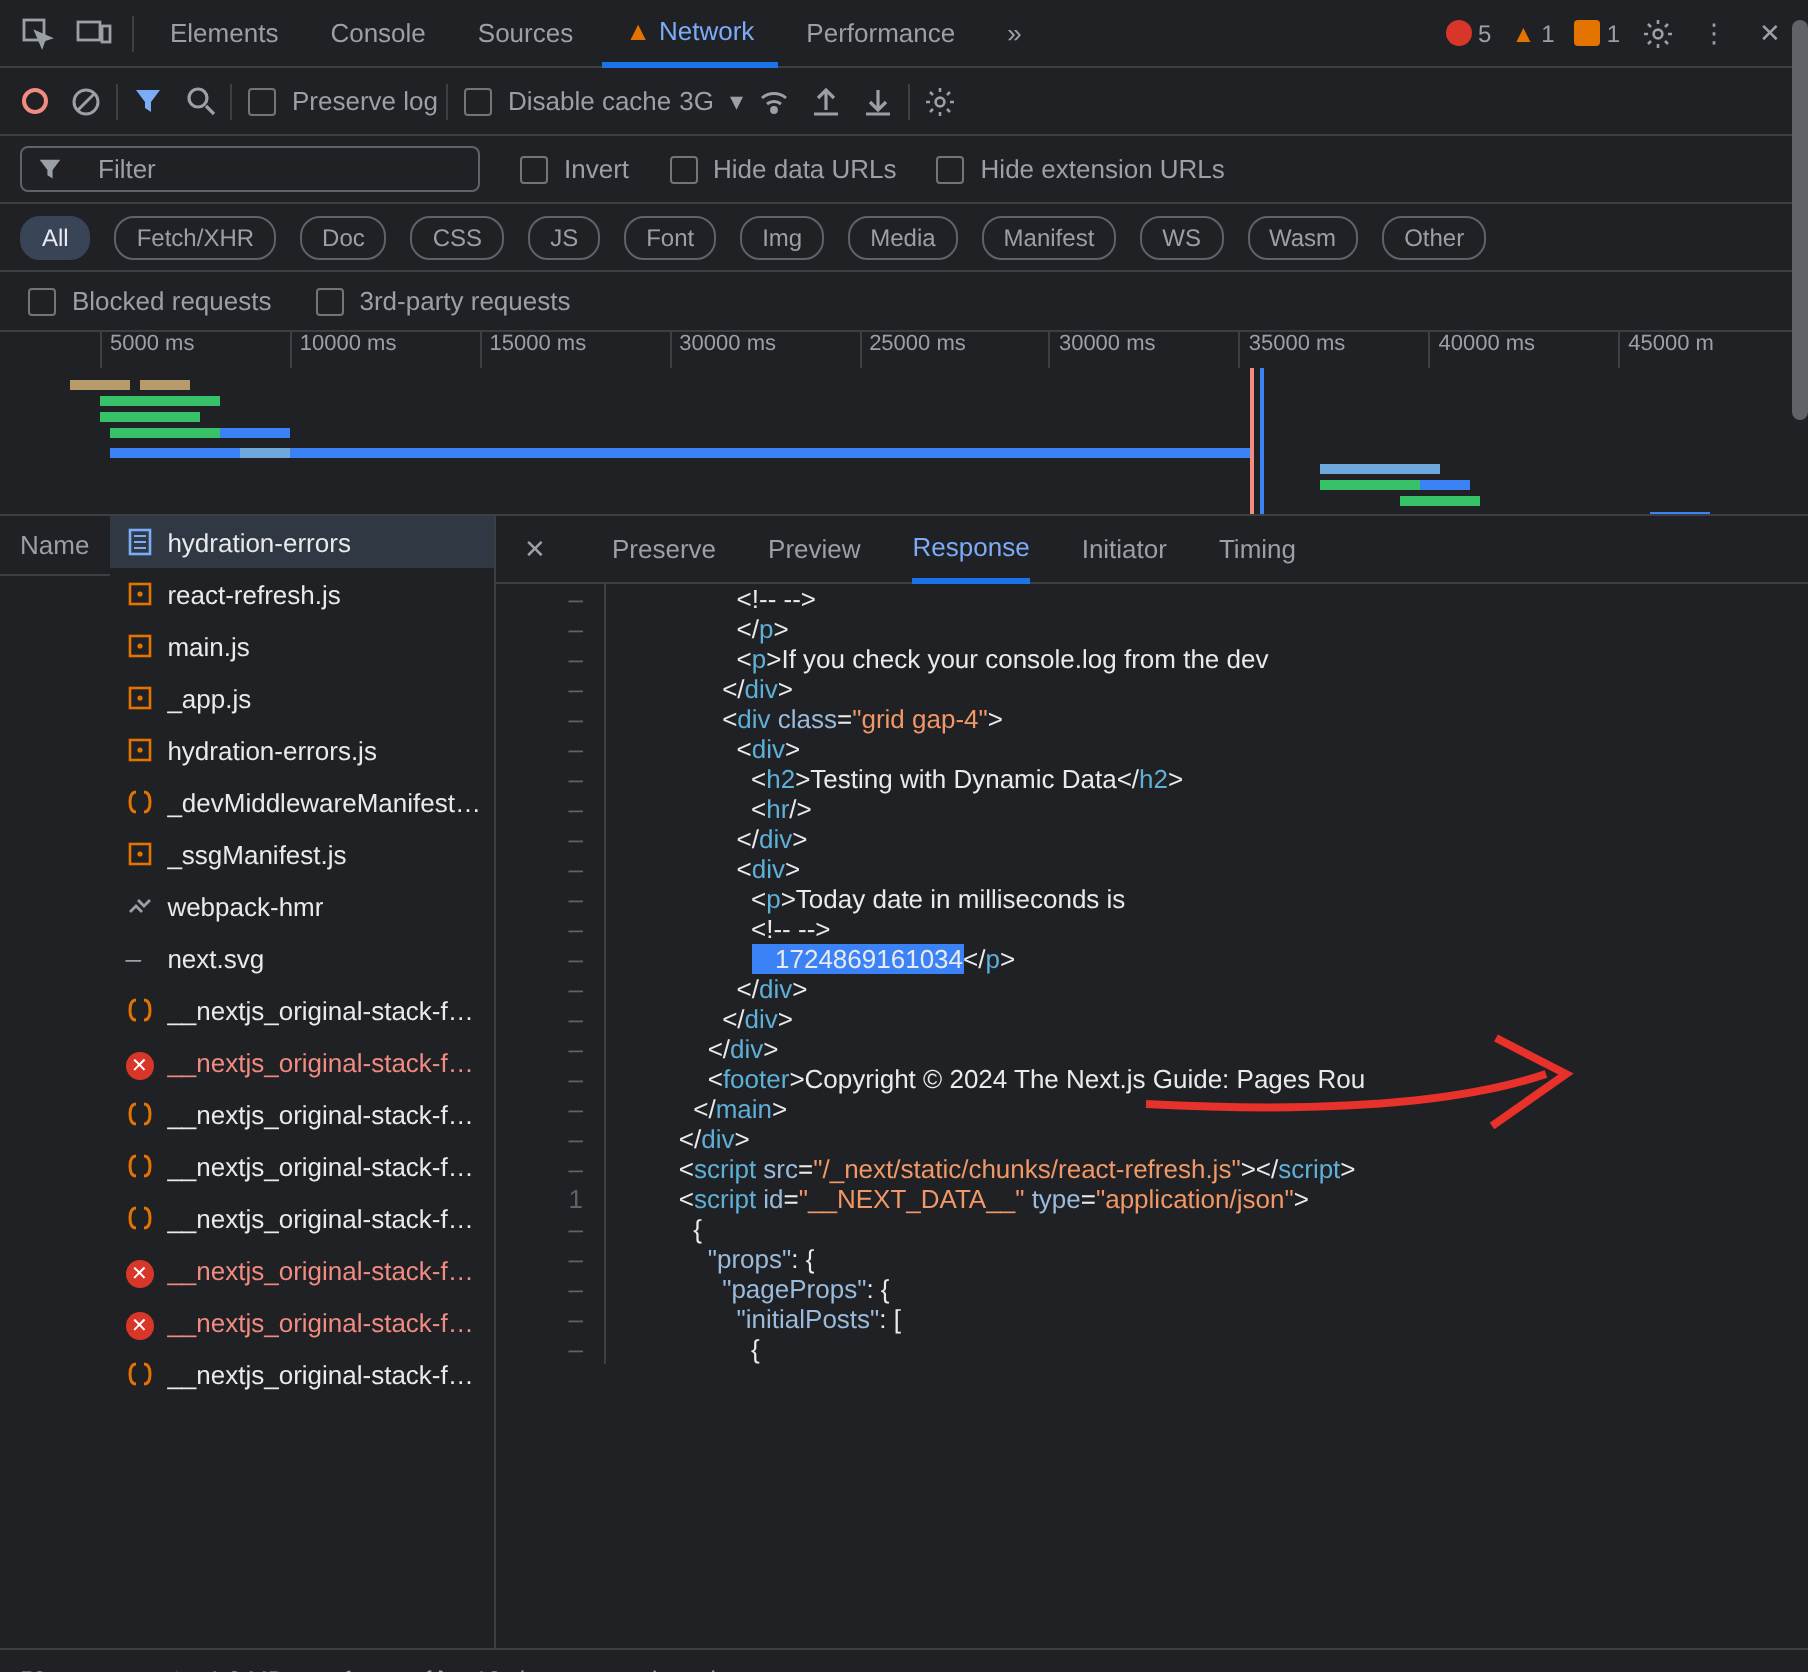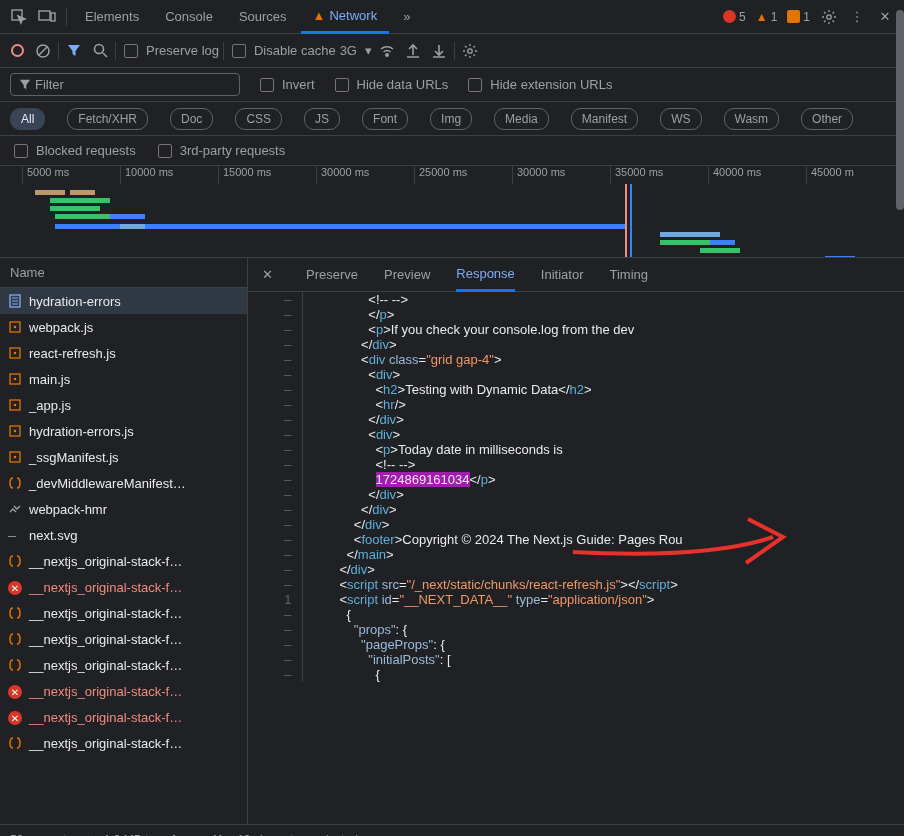--- a/index.html
+++ b/index.html
@@ -27,56 +27,56 @@
 .tabbar .tab{padding:0 12px;height:34px;display:flex;align-items:center;color:var(--txt-dim);cursor:pointer;gap:4px;}
 .tabbar .tab.active{color:#7cacf8;border-bottom:3px solid var(--accent-underline);}
 .tabbar .spacer{flex:1;}
 .badge{display:inline-flex;align-items:center;gap:3px;font-size:12px;color:var(--txt-dim);padding:0 4px;}
 .dot{width:13px;height:13px;border-radius:50%;display:inline-block;}
 .toolbar{display:flex;align-items:center;height:34px;border-bottom:1px solid var(--border);padding:0 6px;gap:4px;}
 .iconbtn{width:22px;height:22px;display:flex;align-items:center;justify-content:center;color:var(--txt-dim);}
 .chk{display:inline-flex;align-items:center;gap:5px;color:var(--txt-dim);}
 .chk input{appearance:none;width:14px;height:14px;border:1px solid #757575;border-radius:2px;background:transparent;}
 .filterbar{display:flex;align-items:center;height:34px;padding:0 10px;gap:16px;border-bottom:1px solid var(--border);}
-.filterbox{display:flex;align-items:center;gap:4px;border:1px solid #5f6368;border-radius:4px;padding:3px 8px;width:230px;color:var(--txt-dim);}
-.chips{display:flex;align-items:center;height:34px;padding:0 10px;gap:22px;border-bottom:1px solid var(--border);flex-wrap:nowrap;}
+.filterbox{display:flex;align-items:center;gap:18px;border:1px solid #5f6368;border-radius:4px;padding:3px 8px;width:230px;color:var(--txt-dim);}
+.chips{display:flex;align-items:center;height:34px;padding:0 10px;gap:12px;border-bottom:1px solid var(--border);flex-wrap:nowrap;}
 .chip{border:1px solid #5f6368;border-radius:10px;padding:3px 10px;color:var(--txt-dim);font-size:12px;cursor:pointer;}
 .chip.active{background:#394457;border-color:#394457;color:var(--txt);}
 .chips2{display:flex;align-items:center;height:30px;padding:0 10px;gap:18px;border-bottom:1px solid var(--border);}
 .timeline{height:92px;background:var(--bg);border-bottom:1px solid var(--border);position:relative;overflow:hidden;}
 .ruler{display:flex;height:18px;font-size:11px;color:var(--txt-dim);}
 .ruler div{border-left:1px solid var(--border);padding-left:4px;white-space:nowrap;width:100px;}
 .bars{height:74px;position:relative;}
 .bar{position:absolute;height:5px;}
 .green{background:#37c26a;}
 .blue{background:#3b82f6;}
 .blue2{background:#6fa8dd;}
 .tan{background:#b89b6a;}
 .vline{position:absolute;top:0;bottom:0;width:2px;background:#3b82f6;}
 .main{display:flex;height:566px;}
-.sidebar{width:248px;border-right:1px solid var(--border);display:flex;flex-direction:column;}
+.sidebar{width:248px;border-right:1px solid var(--border);display:flex;flex-direction:row;}
 .sidehdr{height:30px;display:flex;align-items:center;padding:0 10px;border-bottom:1px solid var(--border);color:var(--txt-dim);font-weight:500;}
 .reqlist{flex:1;overflow:hidden;}
 .req{height:26px;display:flex;align-items:center;gap:6px;padding:0 8px;color:var(--txt);font-size:13px;white-space:nowrap;overflow:hidden;text-overflow:ellipsis;cursor:pointer;}
 .req.sel{background:var(--sel);}
 .req .ficon{width:15px;height:15px;flex-shrink:0;}
 .detail{flex:1;display:flex;flex-direction:column;overflow:hidden;}
 .dtabs{height:34px;display:flex;align-items:center;gap:26px;padding:0 14px;border-bottom:1px solid var(--border);}
 .dtabs .x{color:var(--txt-dim);width:18px;}
 .dtabs .t{color:var(--txt-dim);cursor:pointer;padding:8px 0;}
 .dtabs .t.active{color:#7cacf8;border-bottom:3px solid var(--accent-underline);}
 .code{flex:1;overflow:auto;background:var(--bg);font-family:Menlo,Consolas,monospace;font-size:13px;position:relative;}
 .code table{border-collapse:collapse;}
 .code td{padding:0;}
 .gut{width:54px;text-align:right;padding-right:10px!important;color:#5f6368;user-select:none;vertical-align:top;border-right:1px solid var(--border);}
 .ln{white-space:pre;padding-left:8px!important;}
 .tag{color:var(--code-tag);}
 .attr{color:var(--code-attr);}
 .str{color:var(--code-str);}
-.num{color:#e8eaed;background:#a21caf;}
+.num{color:#e8eaed;background:#3b82f6;padding-left:12px;}
 .footer{height:30px;border-top:1px solid var(--border);display:flex;align-items:center;padding:0 10px;gap:14px;color:var(--txt-dim);font-size:12px;}
 .scrollthumb{position:absolute;right:0;top:10px;width:8px;height:200px;background:#5f6368;border-radius:4px;}
 svg.arrow{position:absolute;left:320px;top:225px;pointer-events:none;}
 </style>
 </head>
 <body>
 
 <div class="tabbar">
   <div class="icon">
       <svg width="16" height="16" viewBox="0 0 16 16" fill="none" stroke="currentColor" stroke-width="1.4">
@@ -96,20 +96,23 @@
     </div>
   <div class="tab">
       <span>Console</span>
     </div>
   <div class="tab">
       <span>Sources</span>
     </div>
   <div class="tab active">
       <span style="color:#e37400">▲</span>
       <span>Network</span>
+    </div>
+  <div class="tab">
+      <span>Performance</span>
     </div>
   <div class="tab">»</div>
   <div class="spacer"></div>
   <div class="badge">
       <span class="dot" style="background:var(--red)"></span>
       <span>5</span>
     </div>
   <div class="badge">
       <span style="color:var(--orange)">▲</span>
       <span>1</span>
@@ -229,21 +232,21 @@
       <span>Blocked requests</span>
     </label>
   <label class="chk">
       <input type="checkbox" style="">
       <span>3rd-party requests</span>
     </label>
 </div>
 
 <div class="timeline">
   <div class="ruler">
-    <div style="margin-left:22px">5000 ms</div>
+    <div style="margin-left:50px">5000 ms</div>
       <div>10000 ms</div>
       <div>15000 ms</div>
       <div>30000 ms</div>
       <div>25000 ms</div>
       <div>30000 ms</div>
       <div>35000 ms</div>
       <div>40000 ms</div>
       <div>45000 m</div>
   </div>
   <div class="bars">
@@ -276,62 +279,55 @@
               <line x1="4" y1="7" x2="10" y2="7" stroke="#7cacf8"></line>
               <line x1="4" y1="10" x2="10" y2="10" stroke="#7cacf8"></line>
             </svg></span>
           <span>hydration-errors</span>
         </div>
         <div class="req">
           <span class="ficon"><svg width="14" height="14" viewBox="0 0 14 14">
               <rect x="2" y="2" width="10" height="10" fill="none" stroke="#e37400" stroke-width="1.3"></rect>
               <circle cx="7" cy="7" r="1.3" fill="#e37400"></circle>
             </svg></span>
-          <span>webpack.js</span>
+          <span>react-refresh.js</span>
         </div>
         <div class="req">
           <span class="ficon"><svg width="14" height="14" viewBox="0 0 14 14">
               <rect x="2" y="2" width="10" height="10" fill="none" stroke="#e37400" stroke-width="1.3"></rect>
               <circle cx="7" cy="7" r="1.3" fill="#e37400"></circle>
             </svg></span>
-          <span>react-refresh.js</span>
+          <span>main.js</span>
         </div>
         <div class="req">
           <span class="ficon"><svg width="14" height="14" viewBox="0 0 14 14">
               <rect x="2" y="2" width="10" height="10" fill="none" stroke="#e37400" stroke-width="1.3"></rect>
               <circle cx="7" cy="7" r="1.3" fill="#e37400"></circle>
             </svg></span>
-          <span>main.js</span>
+          <span>_app.js</span>
         </div>
         <div class="req">
           <span class="ficon"><svg width="14" height="14" viewBox="0 0 14 14">
               <rect x="2" y="2" width="10" height="10" fill="none" stroke="#e37400" stroke-width="1.3"></rect>
               <circle cx="7" cy="7" r="1.3" fill="#e37400"></circle>
             </svg></span>
-          <span>_app.js</span>
+          <span>hydration-errors.js</span>
+        </div>
+        <div class="req">
+          <span class="ficon"><svg width="14" height="14" viewBox="0 0 14 14" fill="none" stroke="#e37400" stroke-width="1.5">
+              <path d="M5 2 Q2 2 2 7 Q2 12 5 12 M9 2 Q12 2 12 7 Q12 12 9 12"></path>
+            </svg></span>
+          <span>_devMiddlewareManifest…</span>
         </div>
         <div class="req">
           <span class="ficon"><svg width="14" height="14" viewBox="0 0 14 14">
               <rect x="2" y="2" width="10" height="10" fill="none" stroke="#e37400" stroke-width="1.3"></rect>
               <circle cx="7" cy="7" r="1.3" fill="#e37400"></circle>
             </svg></span>
-          <span>hydration-errors.js</span>
-        </div>
-        <div class="req">
-          <span class="ficon"><svg width="14" height="14" viewBox="0 0 14 14">
-              <rect x="2" y="2" width="10" height="10" fill="none" stroke="#e37400" stroke-width="1.3"></rect>
-              <circle cx="7" cy="7" r="1.3" fill="#e37400"></circle>
-            </svg></span>
           <span>_ssgManifest.js</span>
-        </div>
-        <div class="req">
-          <span class="ficon"><svg width="14" height="14" viewBox="0 0 14 14" fill="none" stroke="#e37400" stroke-width="1.5">
-              <path d="M5 2 Q2 2 2 7 Q2 12 5 12 M9 2 Q12 2 12 7 Q12 12 9 12"></path>
-            </svg></span>
-          <span>_devMiddlewareManifest…</span>
         </div>
         <div class="req">
           <span class="ficon"><svg width="14" height="14" viewBox="0 0 14 14" fill="none" stroke="#9aa0a6" stroke-width="1.4">
               <path d="M2 10 l3-3 l3 3 M6 4 l3 3 l3-3"></path>
             </svg></span>
           <span>webpack-hmr</span>
         </div>
         <div class="req">
           <span class="ficon"><span style="color:#9aa0a6;font-family:monospace">—</span></span>
           <span>next.svg</span>

